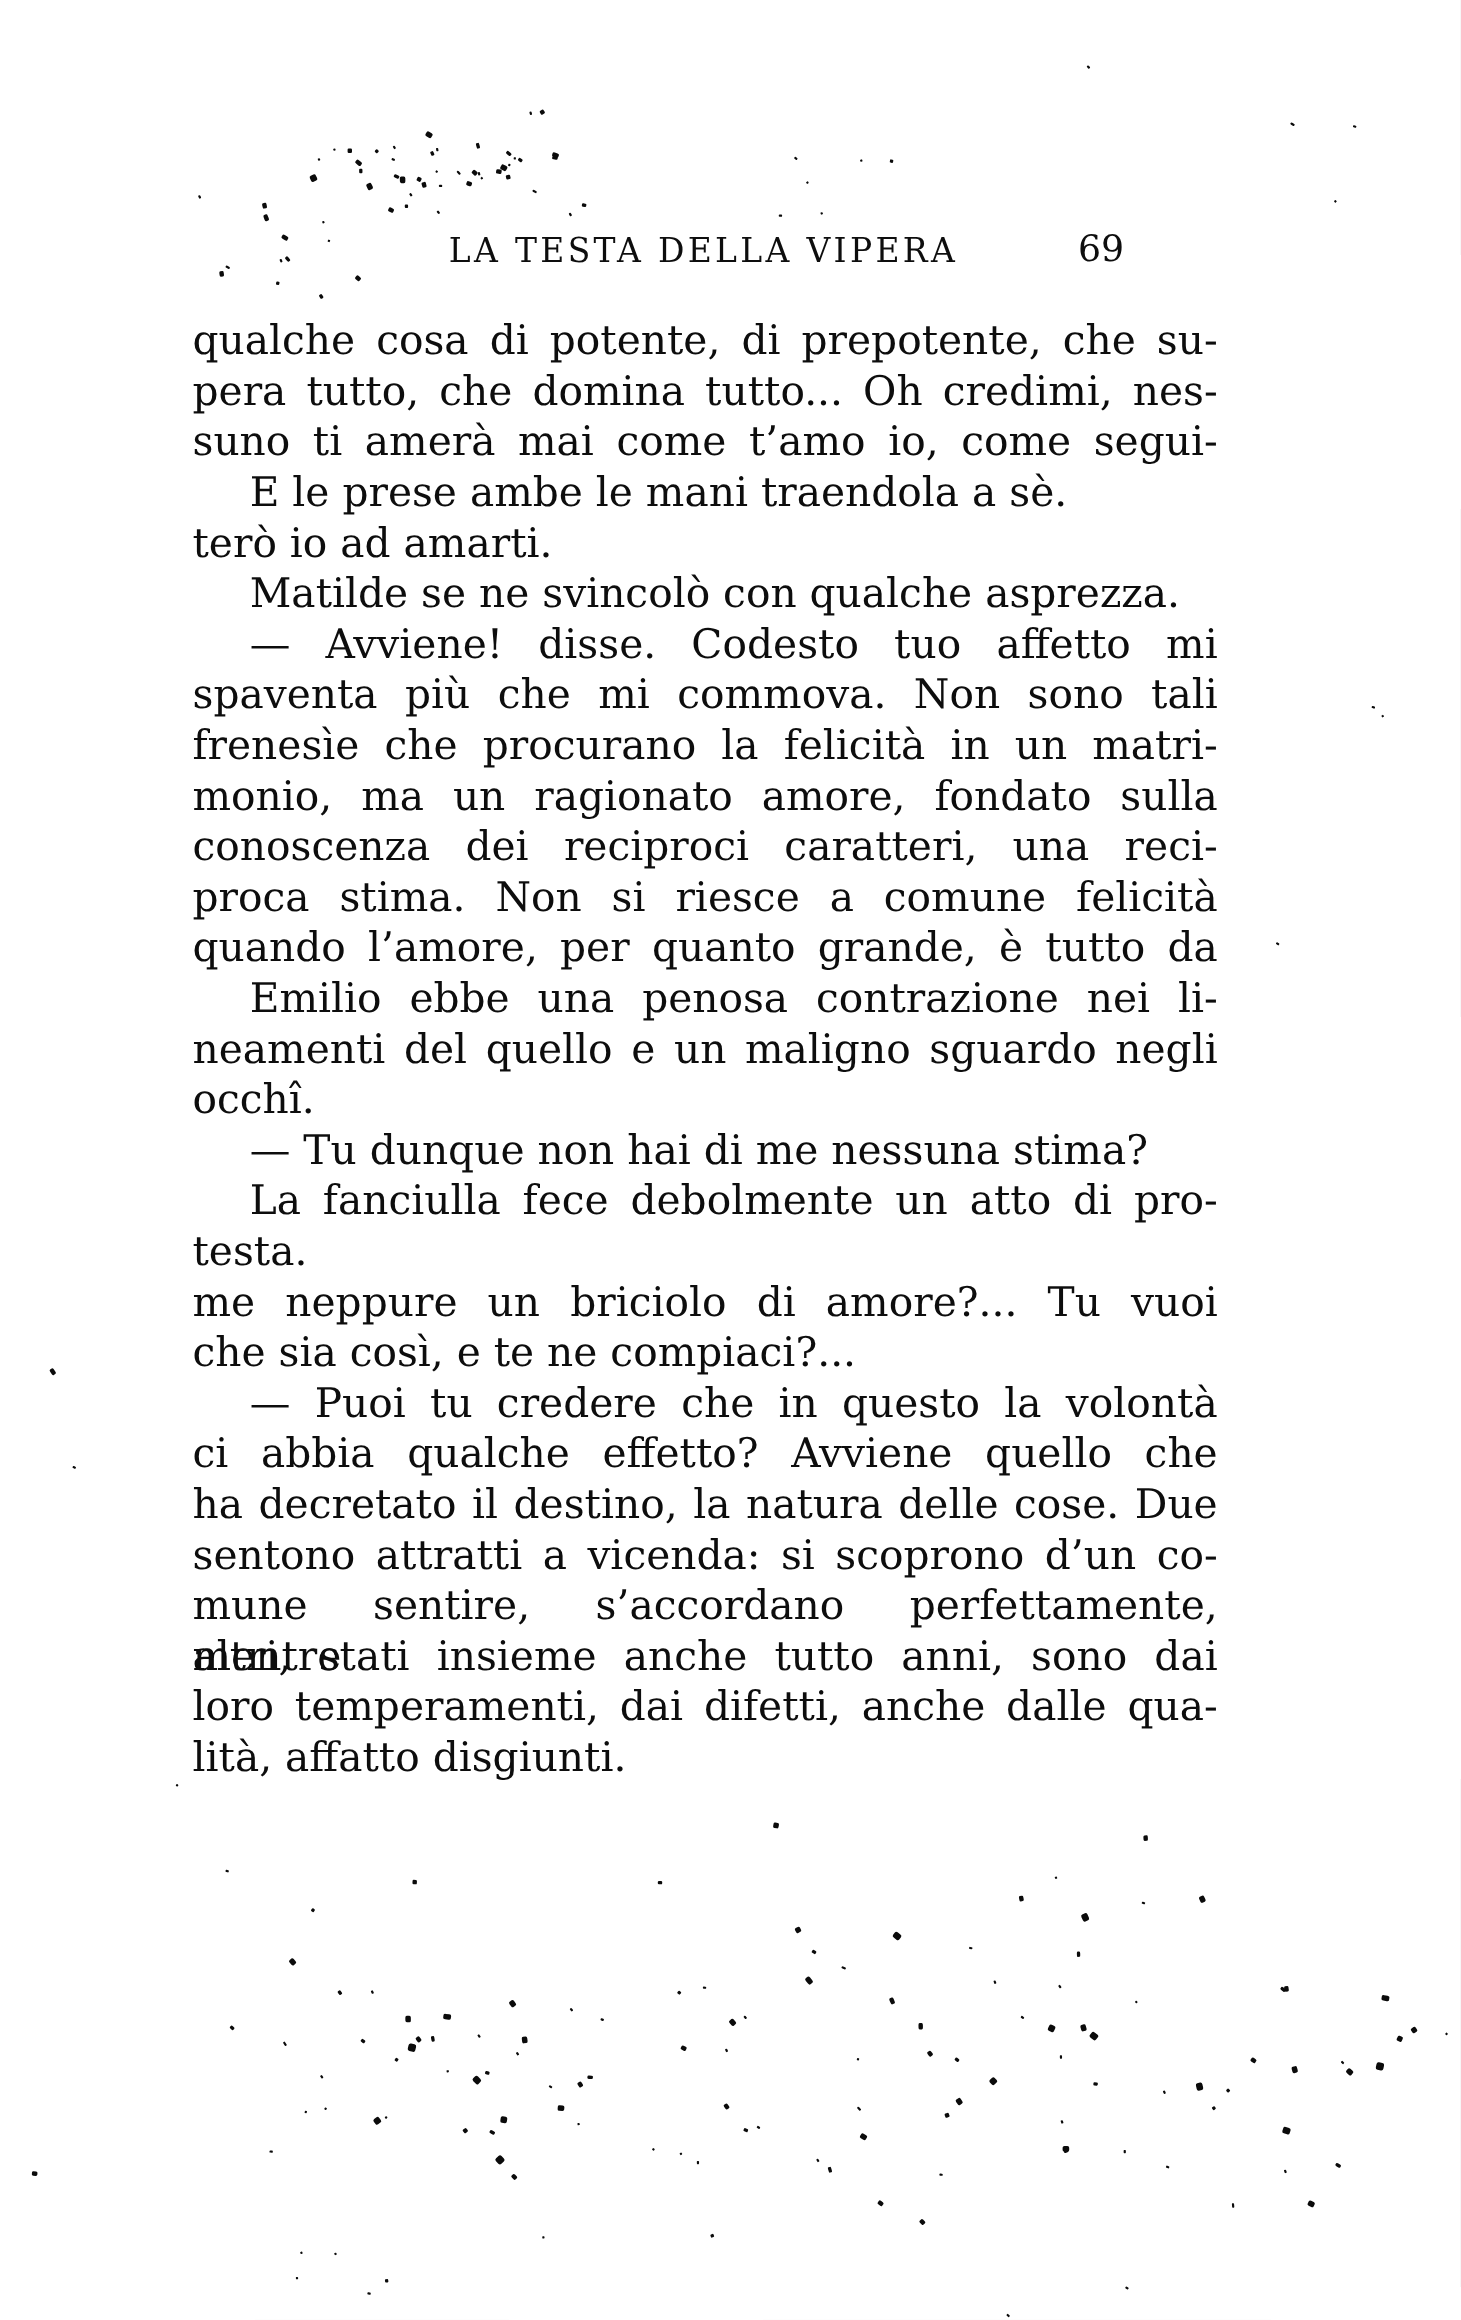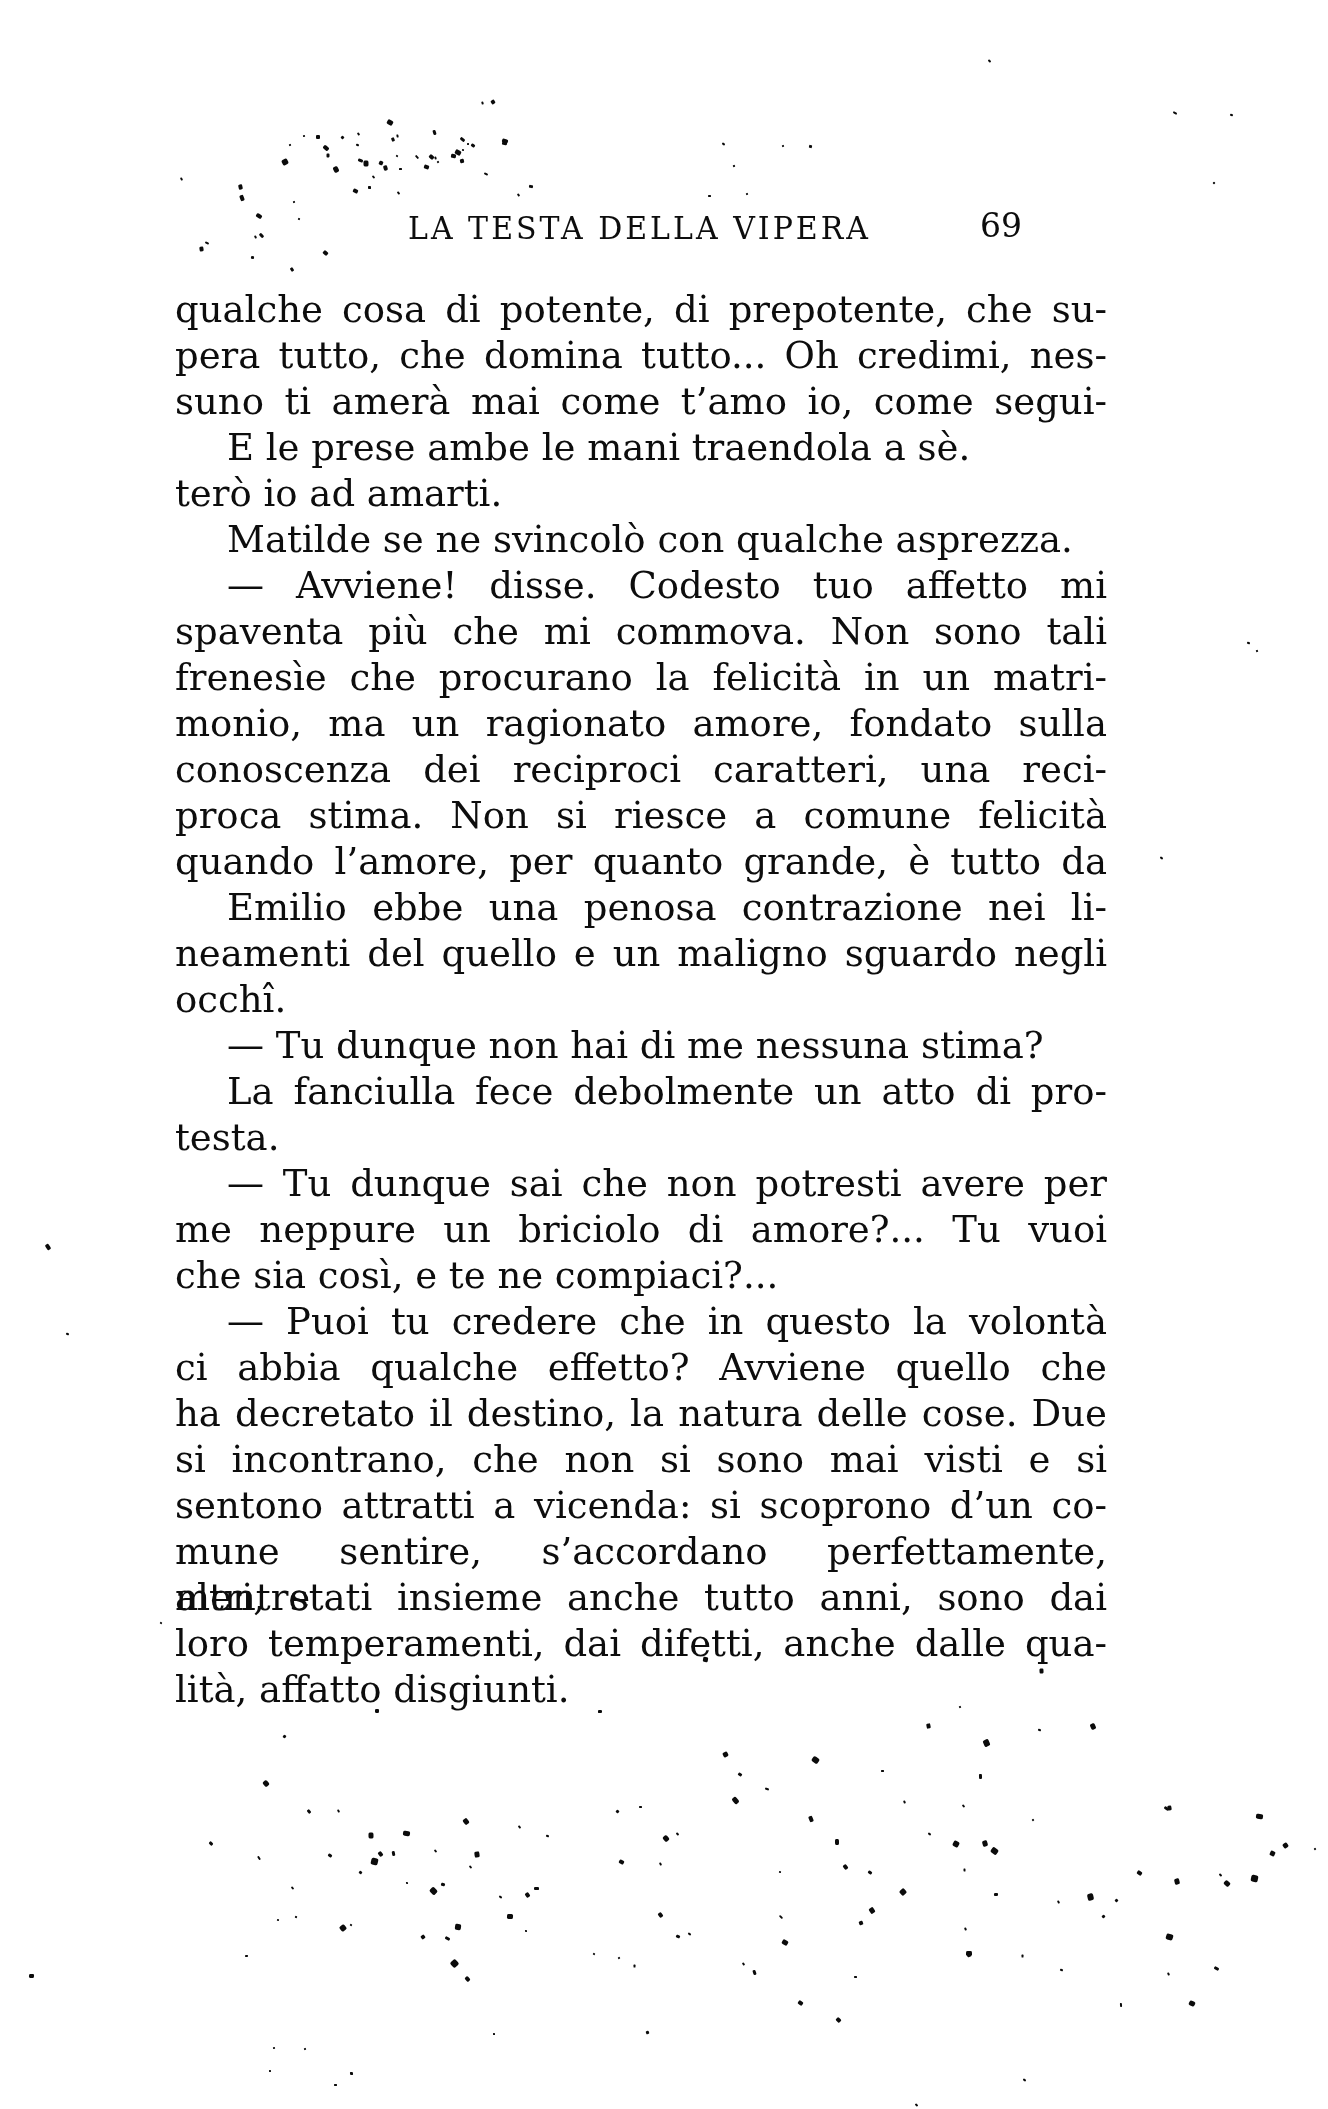--- a/index.html
+++ b/index.html
@@ -58,27 +58,25 @@
       <div class="line">monio, ma un ragionato amore, fondato sulla</div>
       <div class="line">conoscenza dei reciproci caratteri, una reci-</div>
       <div class="line">proca stima. Non si riesce a comune felicità</div>
       <div class="line">quando l’amore, per quanto grande, è tutto da</div>
       <div class="line indent">Emilio ebbe una penosa contrazione nei li-</div>
       <div class="line">neamenti del quello e un maligno sguardo negli</div>
       <div class="line par-end">occhî.</div>
       <div class="line indent par-end">— Tu dunque non hai di me nessuna stima?</div>
       <div class="line indent">La fanciulla fece debolmente un atto di pro-</div>
       <div class="line par-end">testa.</div>
-      <div class="line indent">— Tu dunque sai che non potresti avere per</div>
       <div class="line">me neppure un briciolo di amore?... Tu vuoi</div>
       <div class="line par-end">che sia così, e te ne compiaci?...</div>
       <div class="line indent">— Puoi tu credere che in questo la volontà</div>
       <div class="line">ci abbia qualche effetto? Avviene quello che</div>
       <div class="line">ha decretato il destino, la natura delle cose. Due</div>
-      <div class="line">si incontrano, che non si sono mai visti e si</div>
       <div class="line">sentono attratti a vicenda: si scoprono d’un co-</div>
       <div class="line">mune sentire, s’accordano perfettamente, mentre</div>
       <div class="line">altri, stati insieme anche tutto anni, sono dai</div>
       <div class="line">loro temperamenti, dai difetti, anche dalle qua-</div>
       <div class="line par-end">lità, affatto disgiunti.</div>
     </div>
   <div id="noise-layer">
       <div class="speck" style="left: 356px; top: 144px; width: 3px; height: 2px; transform: rotate(25deg);"></div>
       <div class="speck" style="left: 455px; top: 150px; width: 6px; height: 5px; transform: rotate(28deg);"></div>
       <div class="speck" style="left: 303px; top: 135px; width: 2px; height: 2px; transform: rotate(75deg);"></div>

